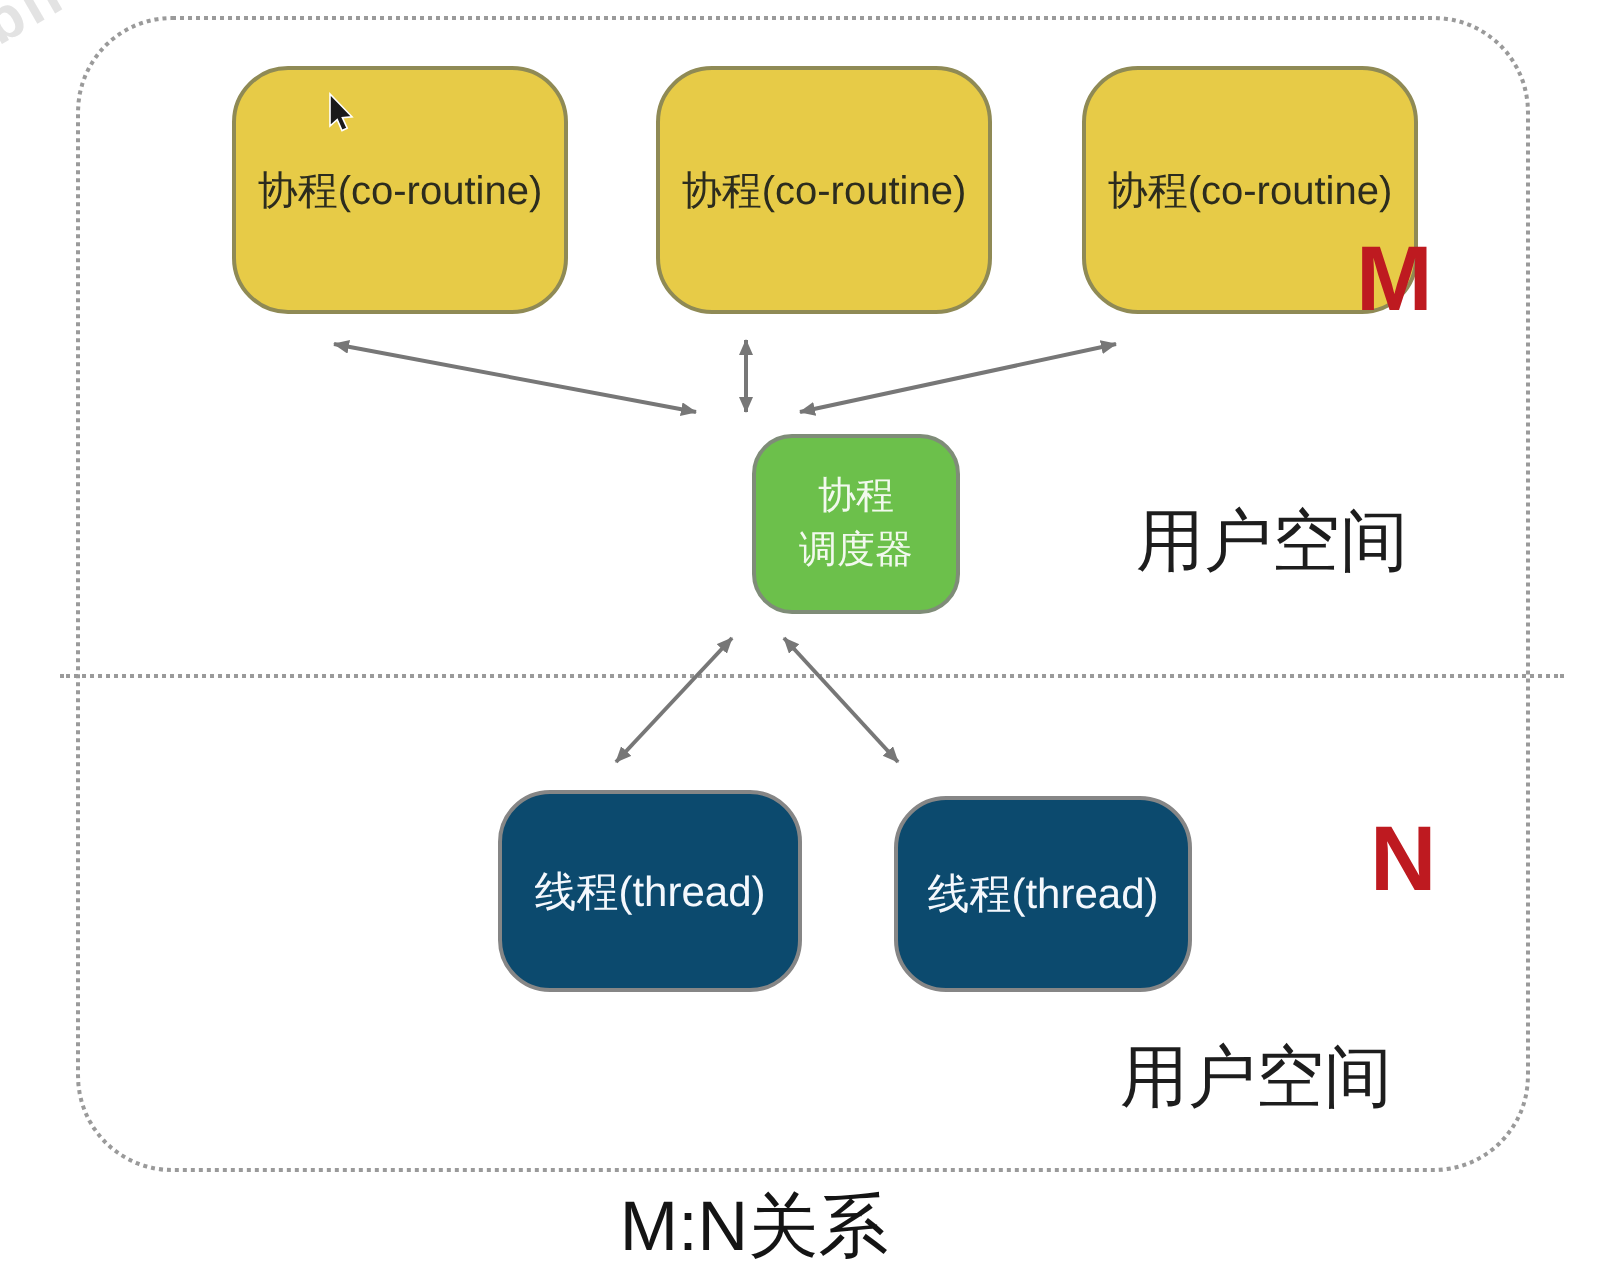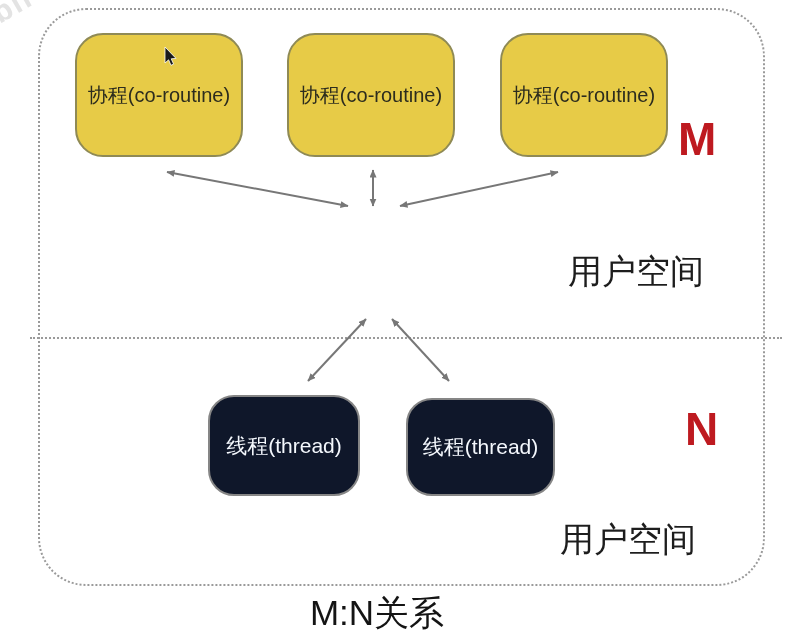--- a/index.html
+++ b/index.html
@@ -36,20 +36,21 @@
     left: 30px; top: 337px;
     width: 752px; height: 0;
     border-top: 2px dotted #9a9a9a;
   }
   .box {
     position: absolute;
     display: flex;
     align-items: center;
     justify-content: center;
     text-align: center;
+    margin-left: 41px;
   }
   .box-yellow {
     width: 168px; height: 124px;
     top: 33px;
     background: #e7cb47;
     border: 2px solid #8f8a55;
     border-radius: 28px;
     color: #2c2c1e;
     font-size: 20px;
   }
@@ -61,21 +62,21 @@
     width: 104px; height: 90px;
     background: #6cc04b;
     border: 2px solid #7f8c78;
     border-radius: 20px;
     color: #f2f9ee;
     font-size: 19px;
     line-height: 27px;
     flex-direction: column;
   }
   .box-blue {
-    background: #0f172a;
+    background: #0c4a6e;
     border: 2px solid #868686;
     border-radius: 26px;
     color: #f4f8fd;
     font-size: 21px;
   }
   .box-blue.t1 { left: 208px; top: 395px; width: 152px; height: 101px; }
   .box-blue.t2 { left: 406px; top: 398px; width: 149px; height: 98px; }
   .mn-label {
     position: absolute;
     font-size: 46px;
@@ -124,20 +125,24 @@
   </div>
   <div class="box box-yellow b2">
     <span>协程(co-routine)</span>
   </div>
   <div class="box box-yellow b3">
     <span>协程(co-routine)</span>
   </div>
 
   <div class="mn-label m">M</div>
 
+  <div class="box box-green">
+    <span>协程</span>
+    <span>调度器</span>
+  </div>
 
   <div class="region-label user">用户空间</div>
 
   <div class="box box-blue t1">
     <span>线程(thread)</span>
   </div>
   <div class="box box-blue t2">
     <span>线程(thread)</span>
   </div>
 

